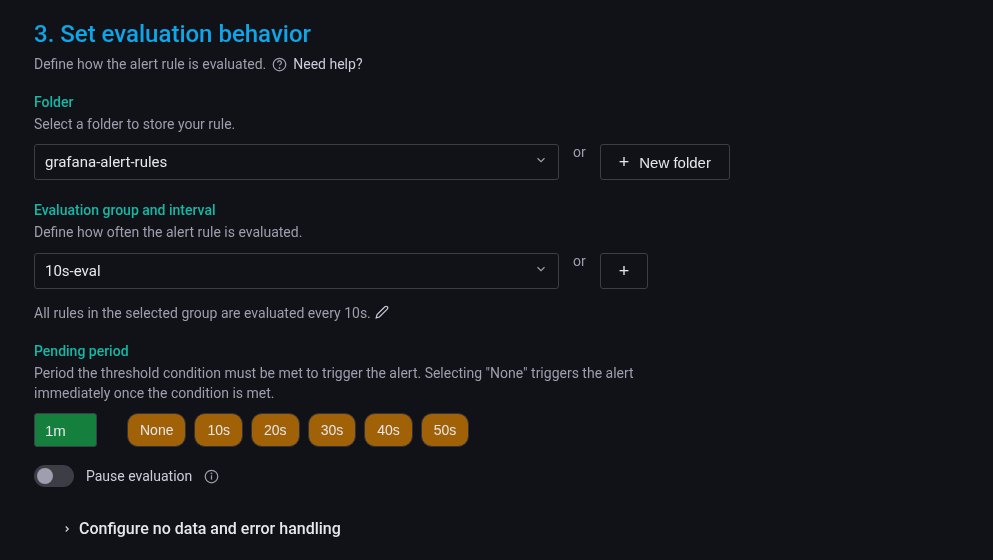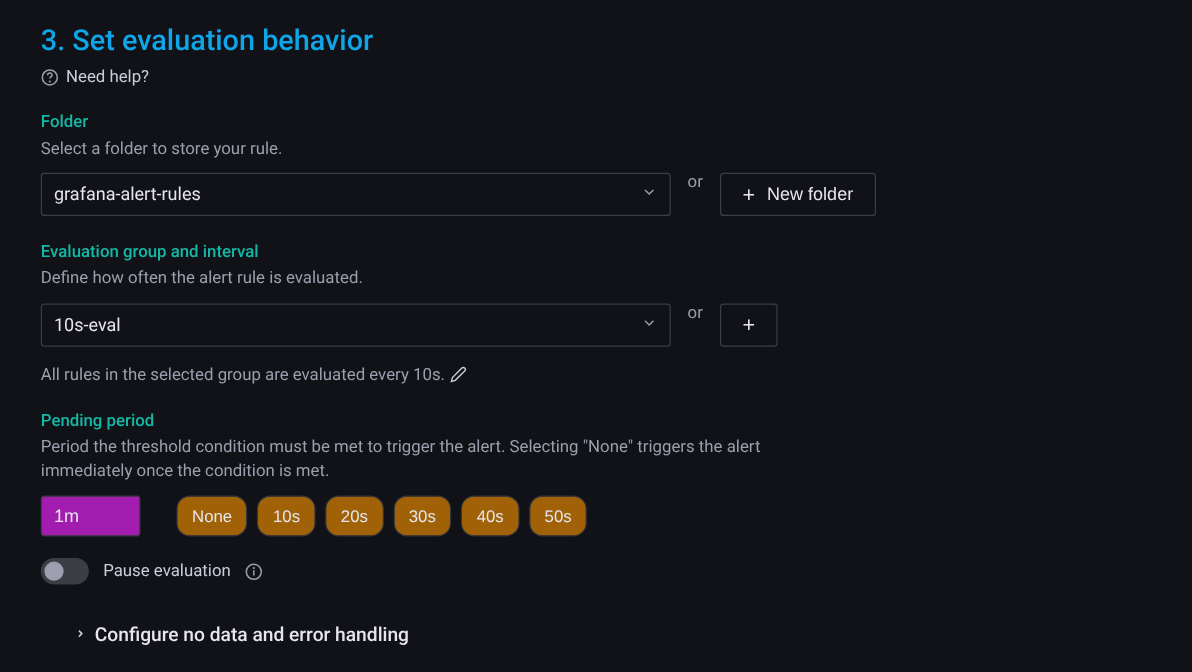--- a/index.html
+++ b/index.html
@@ -95,23 +95,23 @@
       margin-bottom: 22px;
     }
 
     .pending-row {
       display: flex;
       align-items: center;
       gap: 8px;
       margin-bottom: 18px;
     }
     .pending-input {
-      width: 83px;
+      width: 63px;
       height: 34px;
-      background: #a21caf;
+      background: #15803d;
       border: 1px solid #3d3d46;
       border-radius: 3px;
       color: #e6e6ec;
       font-size: 15px;
       padding: 0 10px;
     }
     .chip {
       height: 34px;
       background: #a16207;
       border: 1px solid #2f323a;
@@ -159,20 +159,21 @@
       padding-left: 28px;
     }
     .collapsible .chev-right { font-size: 14px; color: #ccccdc; }
   </style>
 </head>
 <body>
 
 <h2>3. Set evaluation behavior</h2>
 
 <div class="subheader">
+  <span>Define how the alert rule is evaluated.</span>
   <span class="info-icon">
     <svg width="15" height="15" viewBox="0 0 24 24" fill="none" stroke="#9e9eae" stroke-width="2">
         <circle cx="12" cy="12" r="10"></circle>
         <path d="M9 9a3 3 0 1 1 5.6 1.5c-.8 1-2.6 1.5-2.6 3"></path>
         <circle cx="12" cy="17.5" r="0.5" fill="#9e9eae"></circle>
       </svg>
   </span>
   <span class="help-link">Need help?</span>
 </div>
 

